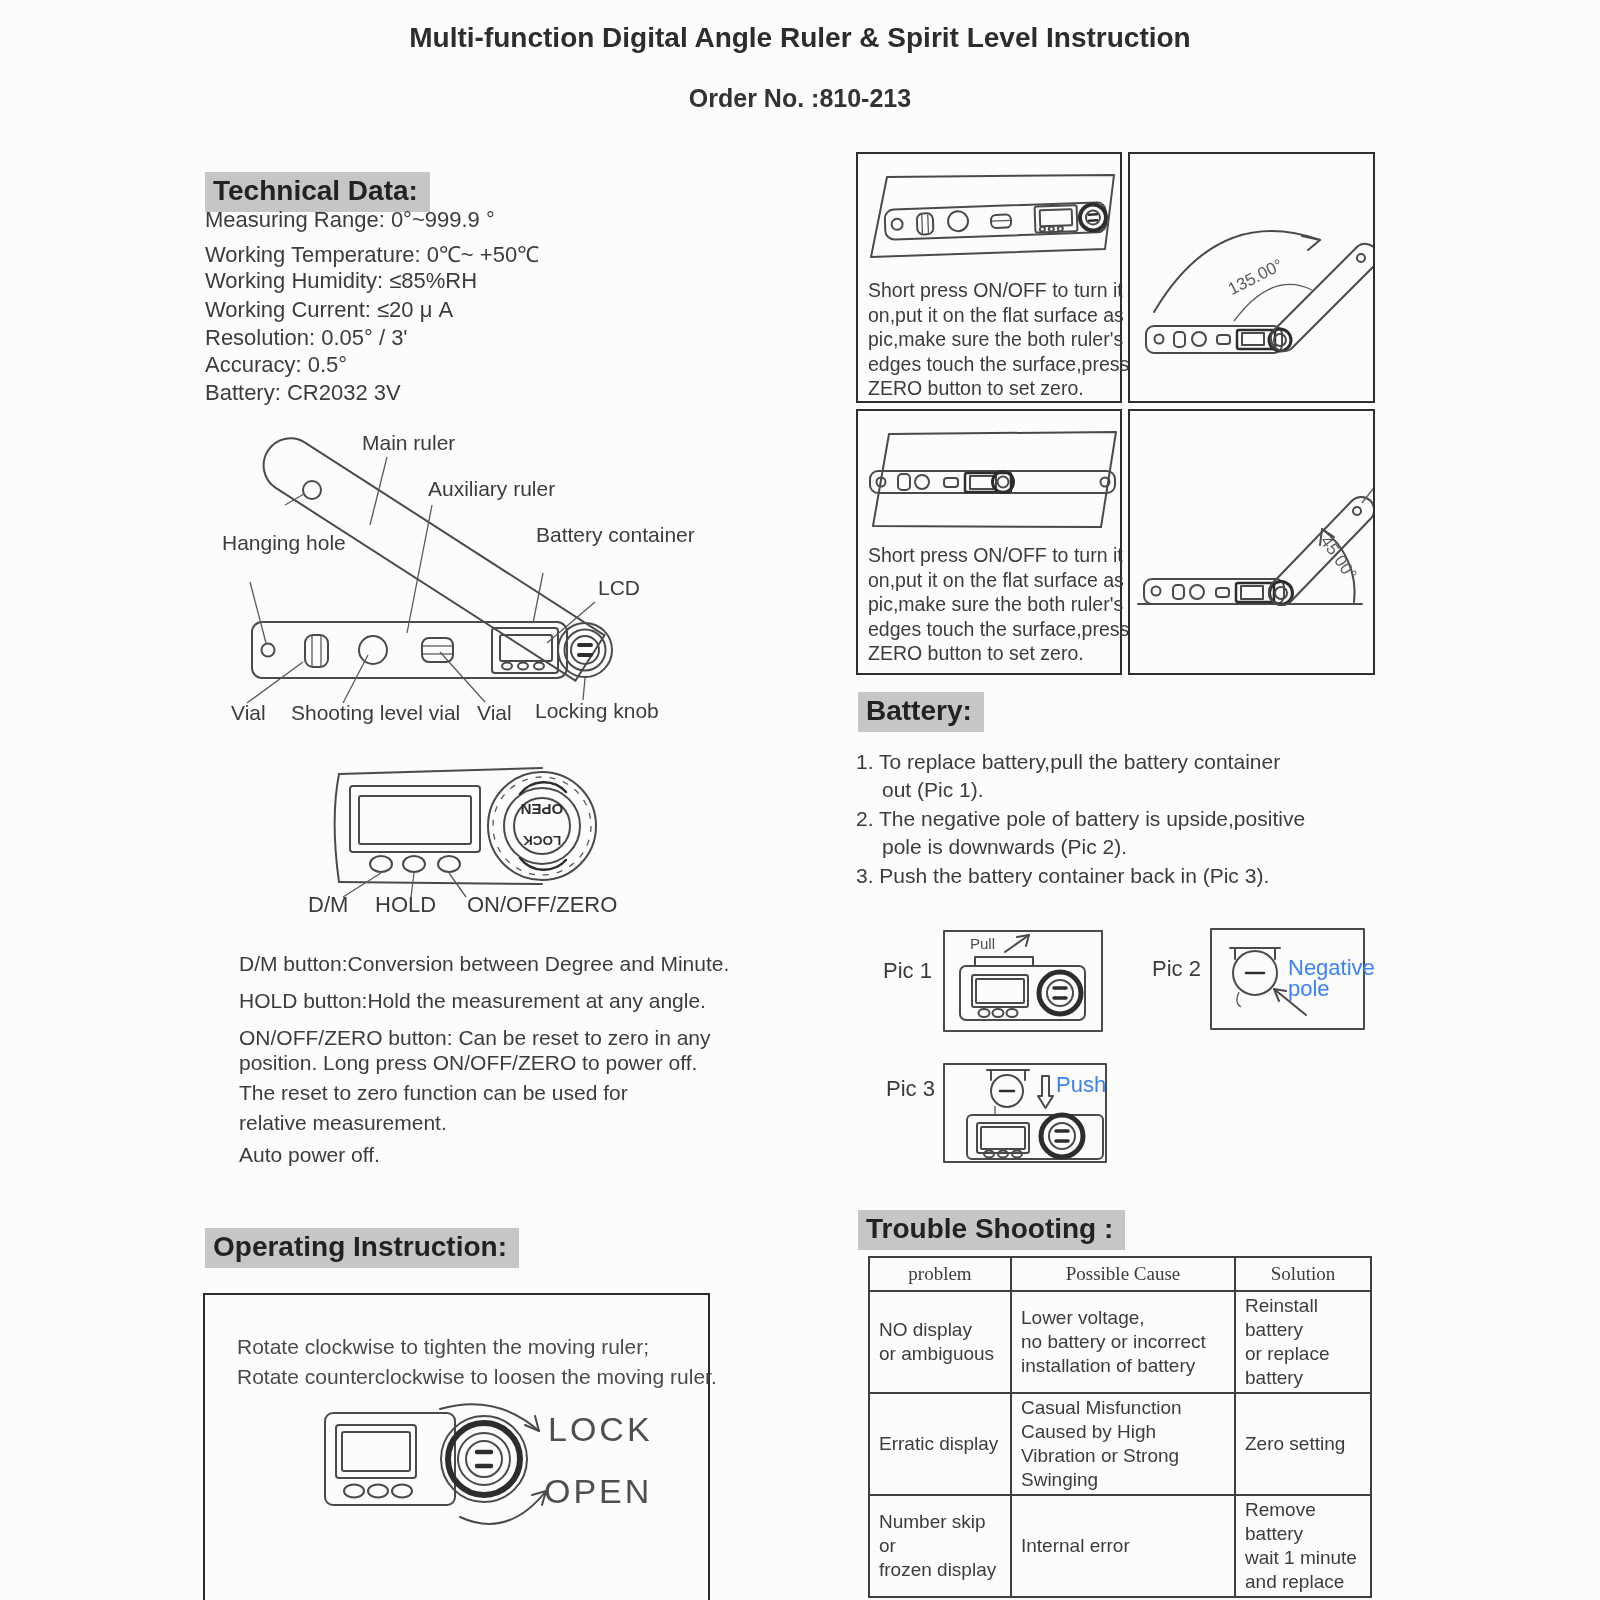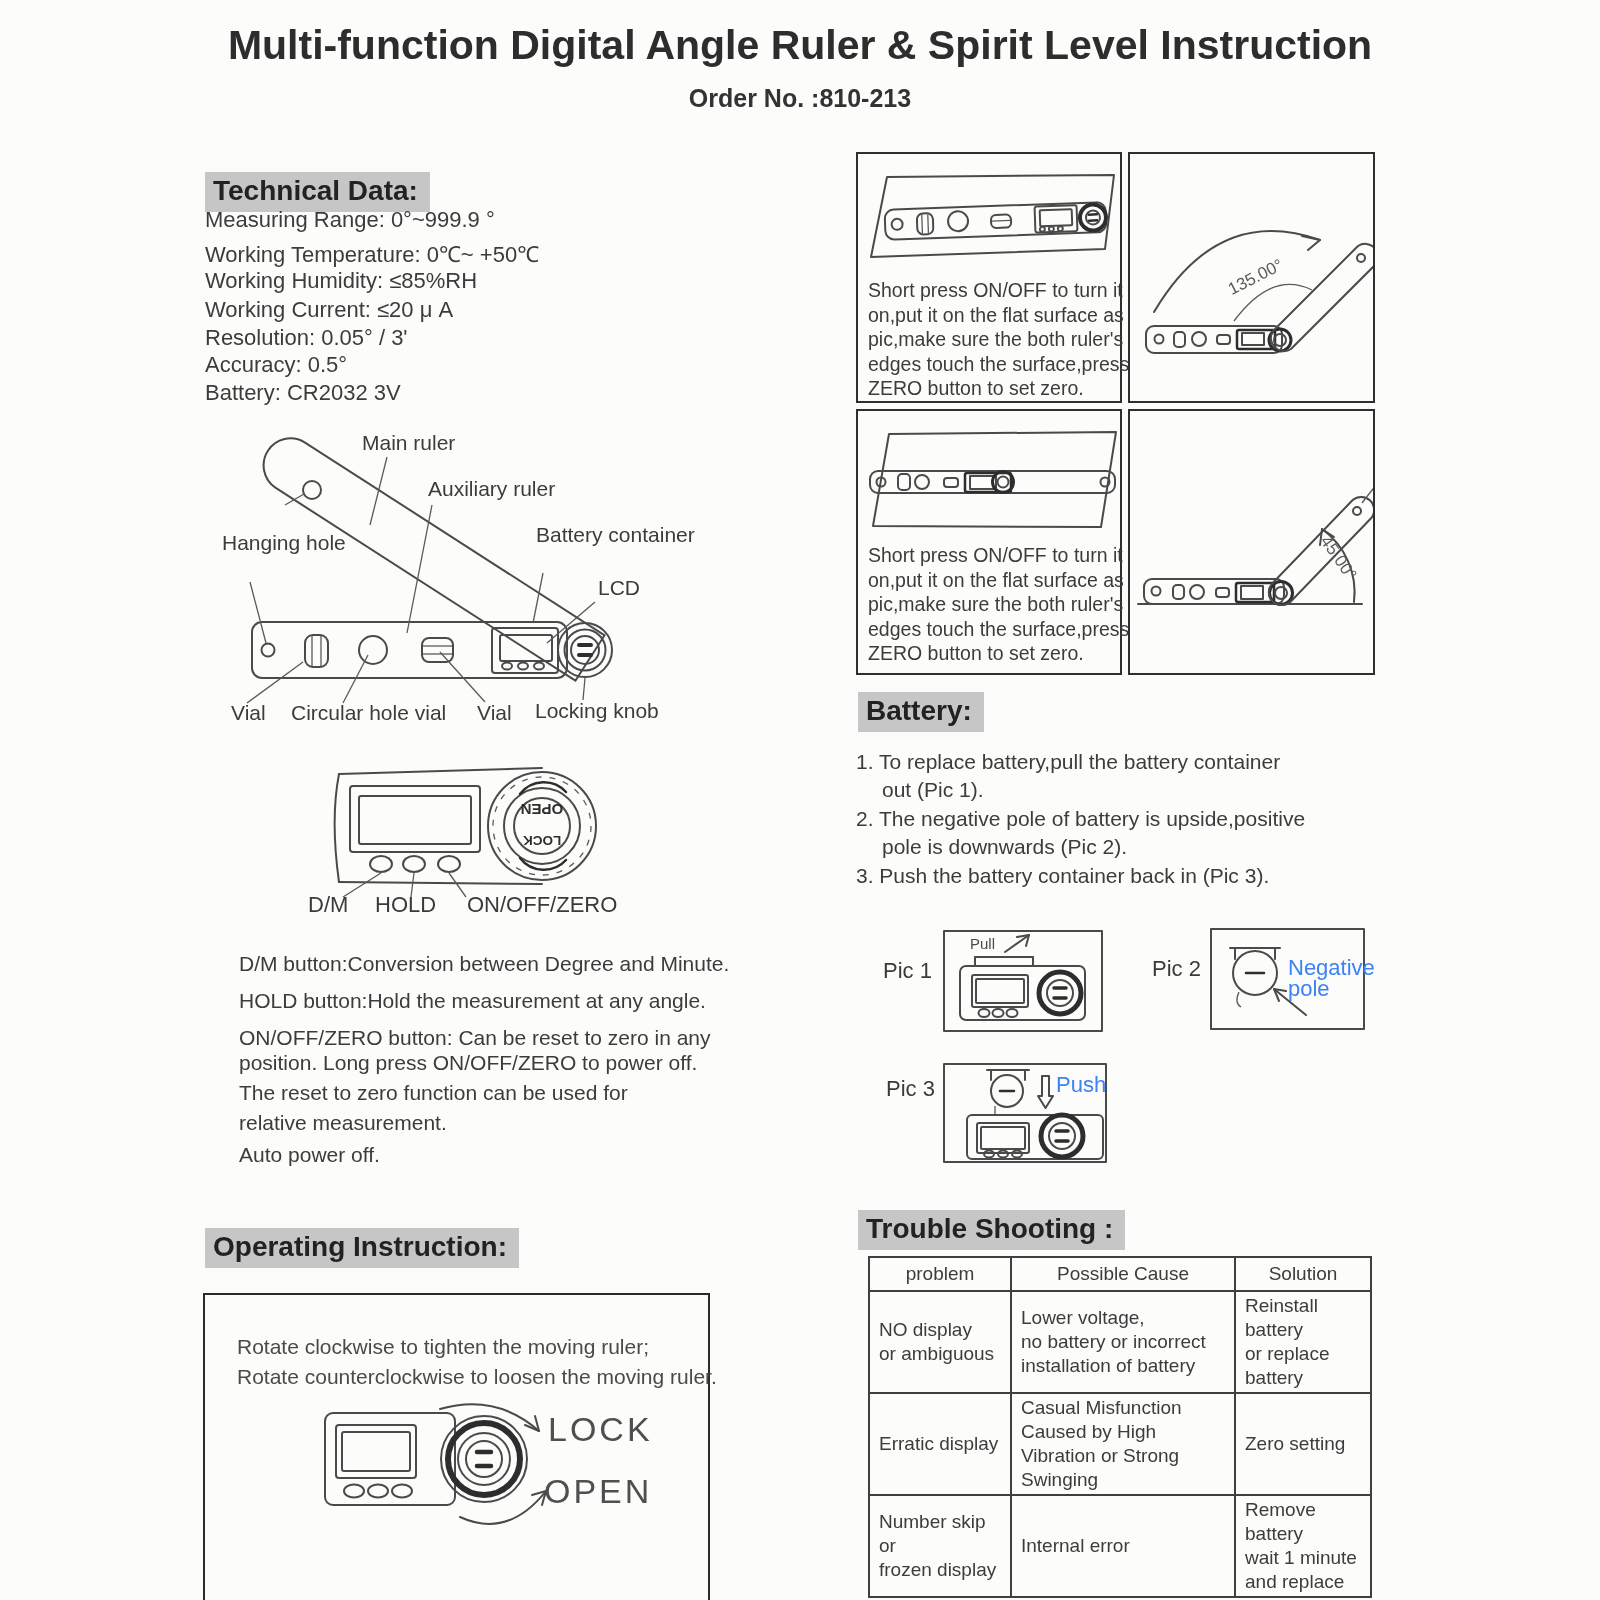--- a/index.html
+++ b/index.html
@@ -4,21 +4,21 @@
 <style>
   html,body{margin:0;padding:0;background:#e8e8e8;}
   .page{
     position:relative;width:1600px;height:1600px;background:#fcfcfa;
     font-family:"Liberation Sans",sans-serif;color:#3a3a3a;overflow:hidden;
     margin:0 auto;
   }
   .abs{position:absolute;}
   .preline{white-space:pre-line;}
   .title{
-    font-size:41px;font-weight:bold;color:#2d2d2d;white-space:nowrap;
+    font-size:28px;font-weight:bold;color:#2d2d2d;white-space:nowrap;
     left:50%;transform:translateX(-50%);top:22px;letter-spacing:0px;text-align:center;
   }
   .orderno{
     font-size:25px;font-weight:bold;color:#333;white-space:nowrap;
     left:50%;transform:translateX(-50%);top:84px;
   }
   .heading{
     background:#c6c6c6;color:#222;font-weight:bold;font-size:28px;
     padding:3px 12px 5px 8px;white-space:nowrap;
   }
@@ -116,21 +116,21 @@
     </g>
   </svg>
   <div class="abs dlabel" style="left:362px;top:430px;">Main ruler</div>
   <div class="abs dlabel" style="left:428px;top:476px;">Auxiliary ruler</div>
   <div class="abs dlabel preline" style="left:222px;top:530px;">Hanging
 hole</div>
   <div class="abs dlabel preline" style="left:536px;top:522px;">Battery
 container</div>
   <div class="abs dlabel" style="left:598px;top:575px;">LCD</div>
   <div class="abs dlabel" style="left:231px;top:700px;">Vial</div>
-  <div class="abs dlabel" style="left:291px;top:700px;">Circular hole vial</div>
+  <div class="abs dlabel" style="left:291px;top:700px;">Shooting level vial</div>
   <div class="abs dlabel" style="left:477px;top:700px;">Vial</div>
   <div class="abs dlabel" style="left:535px;top:698px;">Locking knob</div>
 
   <svg class="abs" style="left:280px;top:742px;" width="400" height="158" viewBox="0 0 400 158">
     <g>
       <path class="sk" d="M59 32 L262 26 M59 140 L262 142"></path>
       <path class="sk" d="M59 32 C52 68 54 104 59 140"></path>
       <rect class="sk" x="70" y="44" width="130" height="66" rx="3"></rect>
       <rect class="sk" x="79" y="54" width="112" height="48" rx="2"></rect>
       <ellipse class="sk" cx="101" cy="122" rx="11" ry="8"></ellipse>
@@ -372,21 +372,21 @@
   <div class="abs smalllabel" style="left:1056px;top:1074px;">Push</div>
 
   <div class="abs heading" style="left:858px;top:1210px;">Trouble Shooting :</div>
   <table class="ts abs" style="left:868px;top:1256px;">
     <colgroup>
         <col style="width:142px">
         <col style="width:224px">
         <col style="width:136px">
       </colgroup>
     <tbody>
-        <tr style="height:34px;">
+        <tr style="height:34px;font-family:Liberation Serif, serif;">
       <th>problem</th>
       <th>Possible Cause</th>
       <th>Solution</th>
     </tr>
     <tr style="height:88px;">
       <td class="preline">NO display
 or ambiguous</td>
       <td class="preline">Lower voltage,
 no battery or incorrect
 installation of battery</td>

